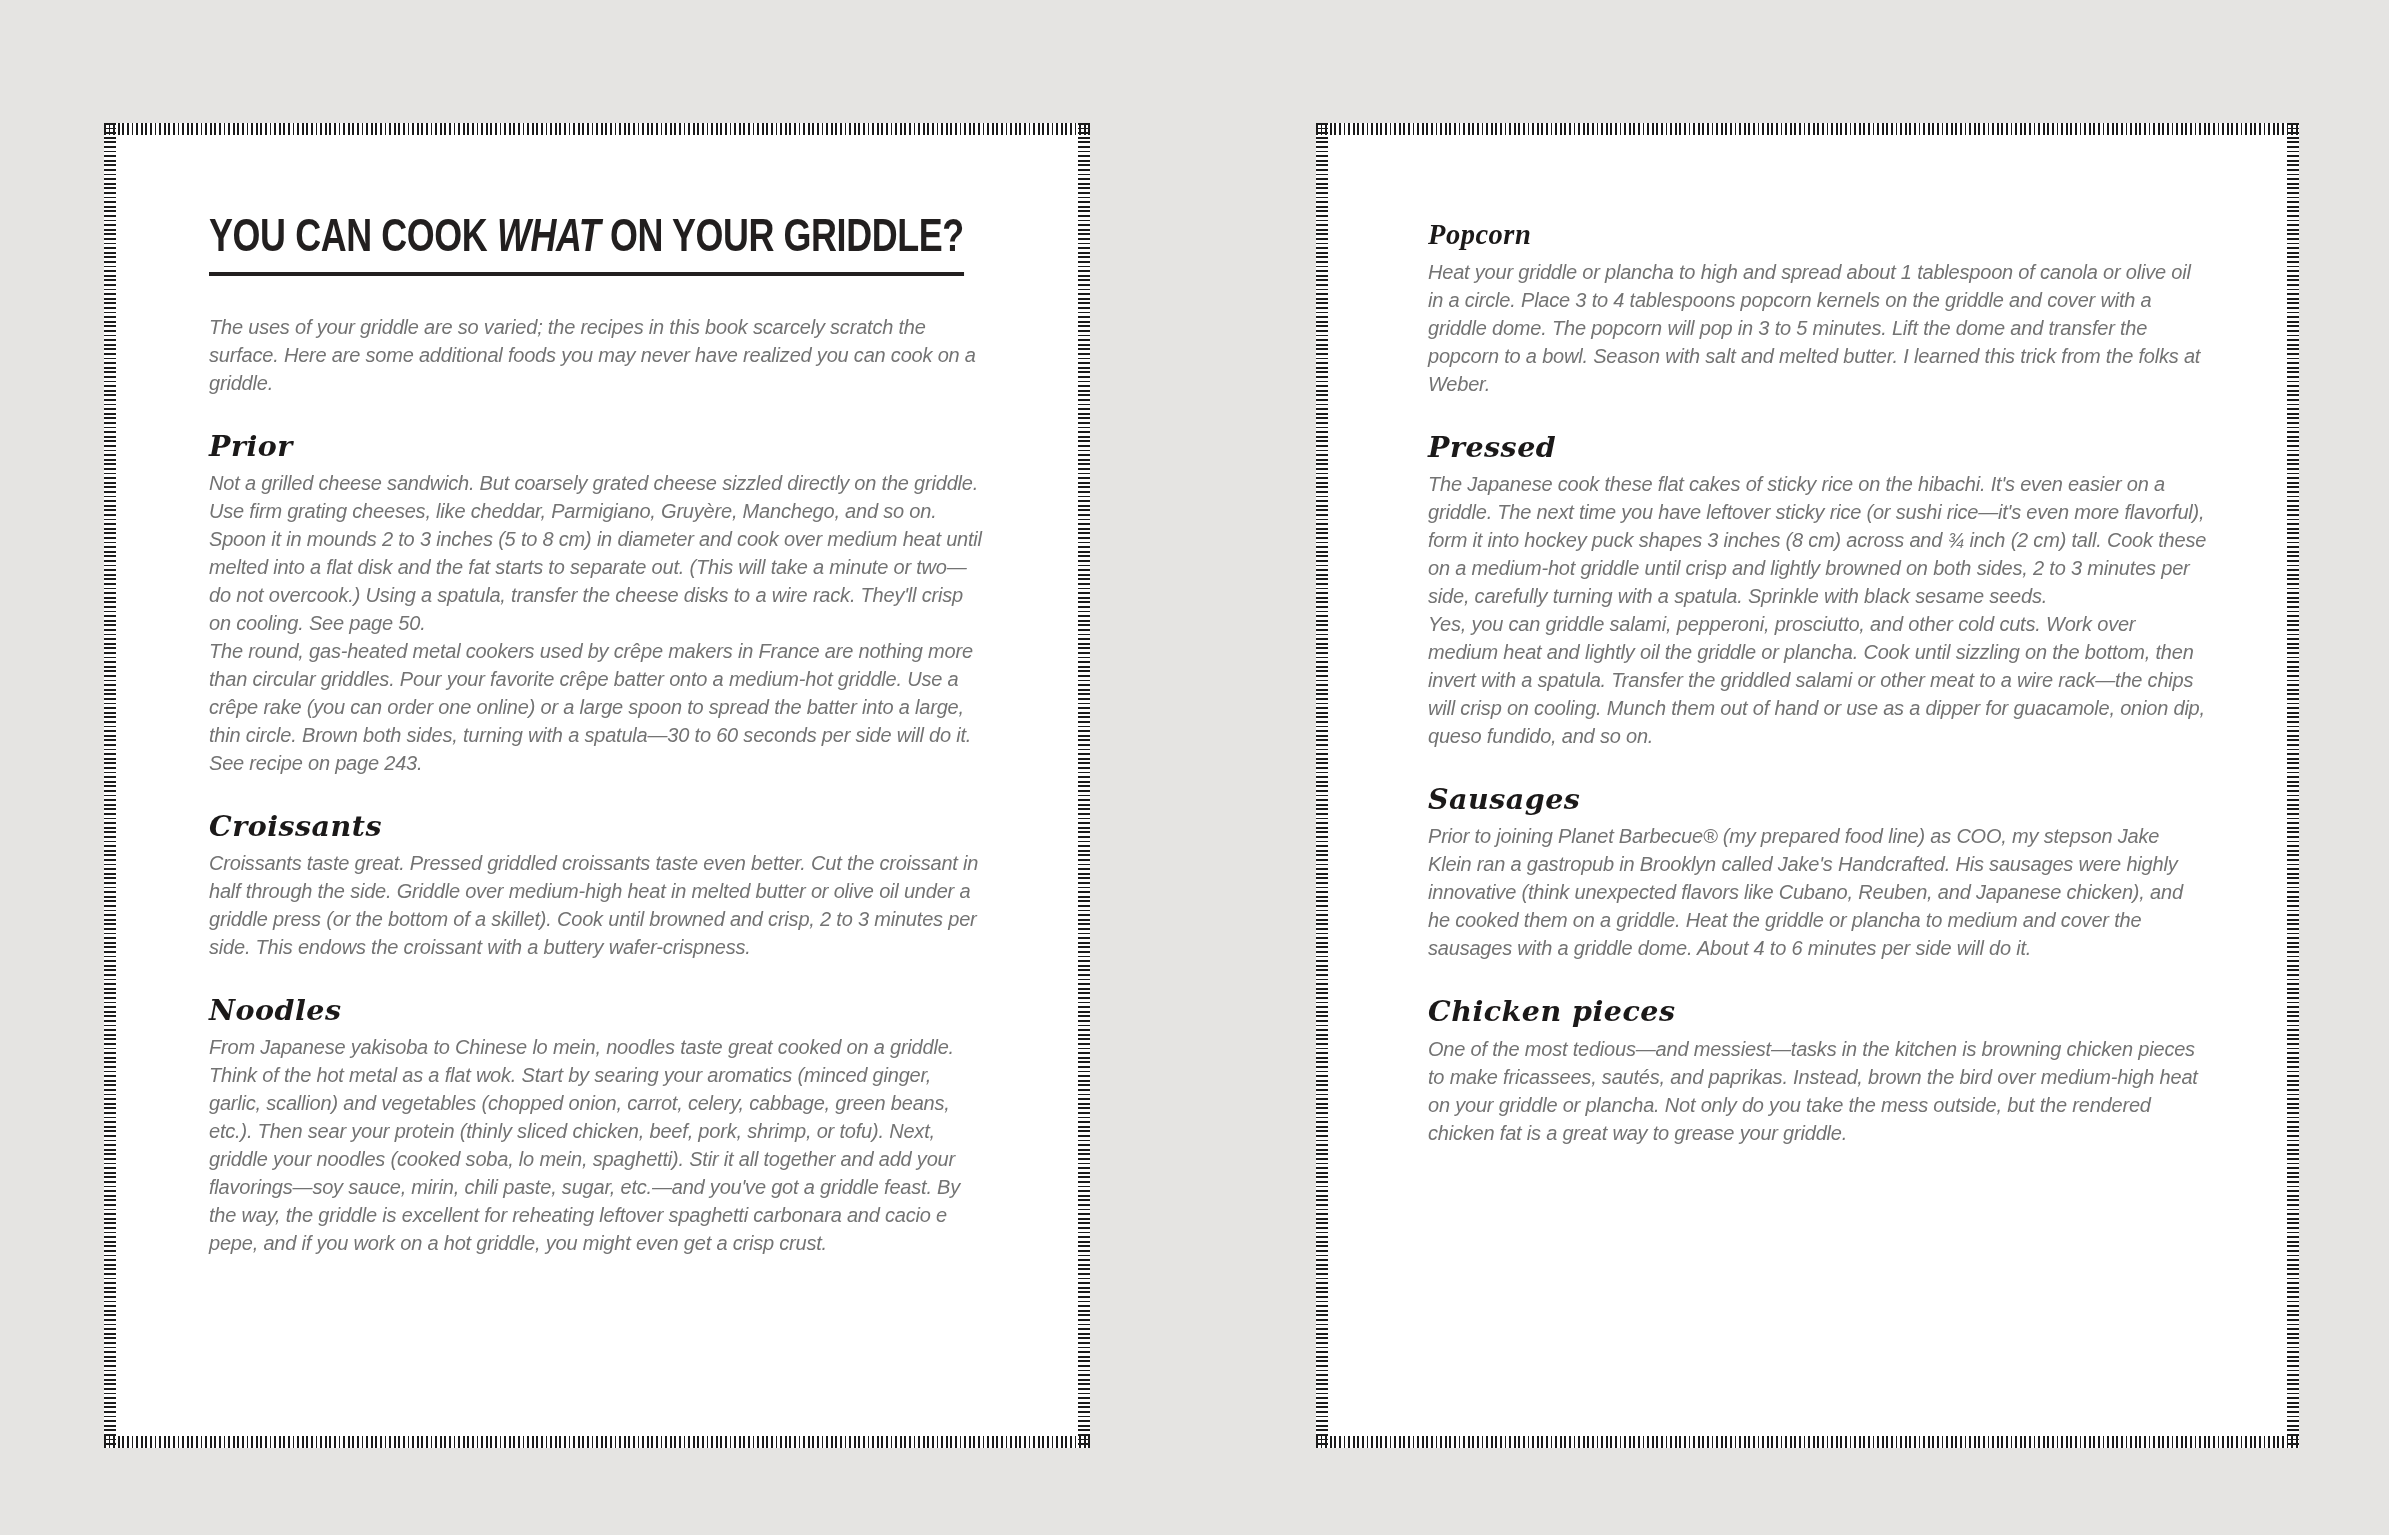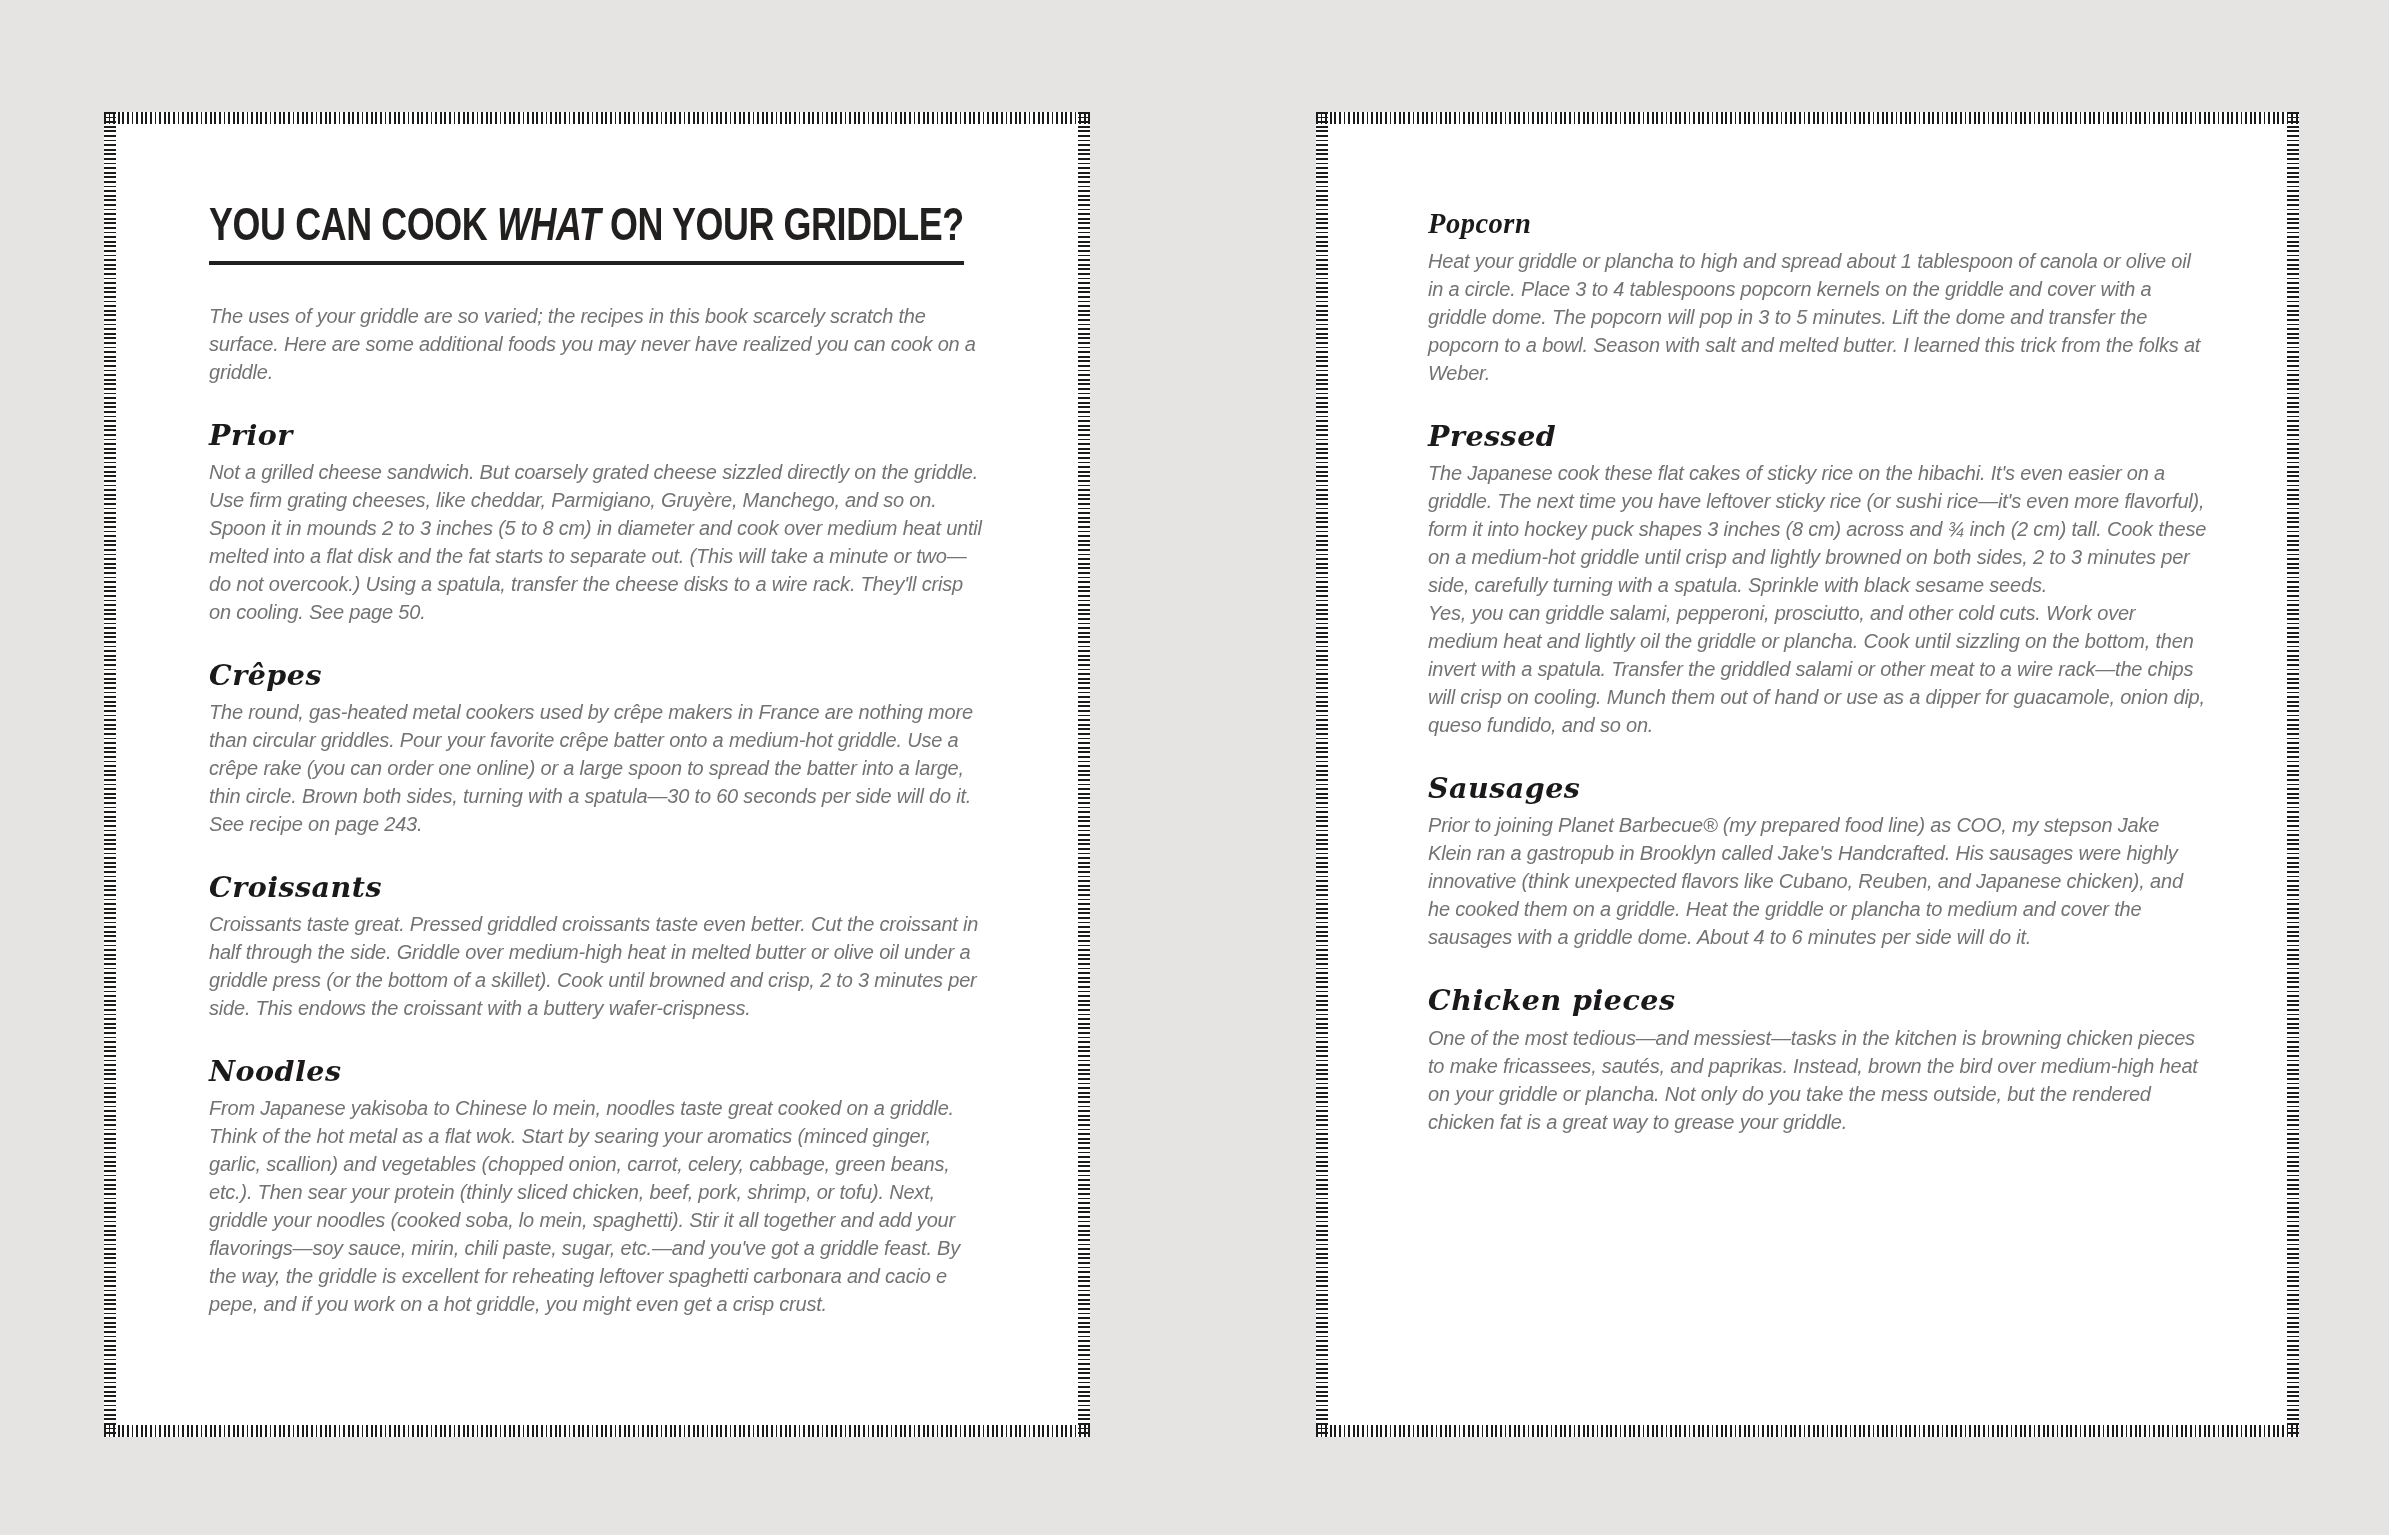--- a/index.html
+++ b/index.html
@@ -12,21 +12,21 @@
     font-family: "Liberation Sans", sans-serif;
     color: #1e1c1c;
   }
   .spread {
     position: relative;
     width: 2389px;
     height: 1536px;
   }
   .page {
     position: absolute;
-    top: 112px;
+    top: 123px;
     height: 1325px;
     background: #ffffff;
     box-sizing: border-box;
   }
   .page.left  { left: 104px;  width: 986px; }
   .page.right { left: 1316px; width: 983px; }
 
   
   .tick { position: absolute; pointer-events: none; }
   .tick.h {
@@ -103,21 +103,20 @@
       <h1 class="page-title"><span>YOU CAN COOK </span><span class="em">WHAT</span><span> ON YOUR GRIDDLE?</span></h1>
 
       <p class="body-text">The uses of your griddle are so varied; the recipes in this book scarcely scratch the surface. Here are some additional foods you may never have realized you can cook on a griddle.</p>
 
       <div class="section">
         <h2 class="script-heading">Prior</h2>
         <p class="body-text">Not a grilled cheese sandwich. But coarsely grated cheese sizzled directly on the griddle. Use firm grating cheeses, like cheddar, Parmigiano, Gruyère, Manchego, and so on. Spoon it in mounds 2 to 3 inches (5 to 8 cm) in diameter and cook over medium heat until melted into a flat disk and the fat starts to separate out. (This will take a minute or two—do not overcook.) Using a spatula, transfer the cheese disks to a wire rack. They'll crisp on cooling. See page 50.</p>
       </div>
 
       <div class="section">
-        <h2 class="script-heading">Crêpes</h2>
         <p class="body-text">The round, gas-heated metal cookers used by crêpe makers in France are nothing more than circular griddles. Pour your favorite crêpe batter onto a medium-hot griddle. Use a crêpe rake (you can order one online) or a large spoon to spread the batter into a large, thin circle. Brown both sides, turning with a spatula—30 to 60 seconds per side will do it. See recipe on page 243.</p>
       </div>
 
       <div class="section">
         <h2 class="script-heading">Croissants</h2>
         <p class="body-text">Croissants taste great. Pressed griddled croissants taste even better. Cut the croissant in half through the side. Griddle over medium-high heat in melted butter or olive oil under a griddle press (or the bottom of a skillet). Cook until browned and crisp, 2 to 3 minutes per side. This endows the croissant with a buttery wafer-crispness.</p>
       </div>
 
       <div class="section">
         <h2 class="script-heading">Noodles</h2>

